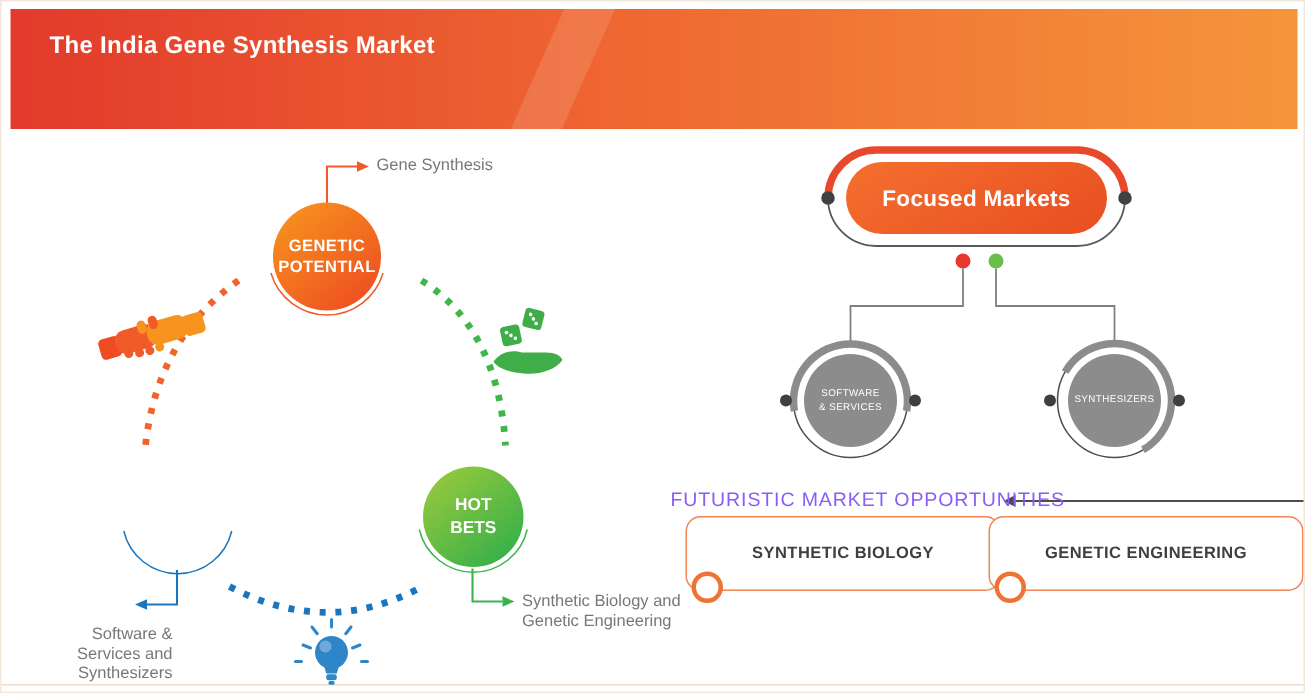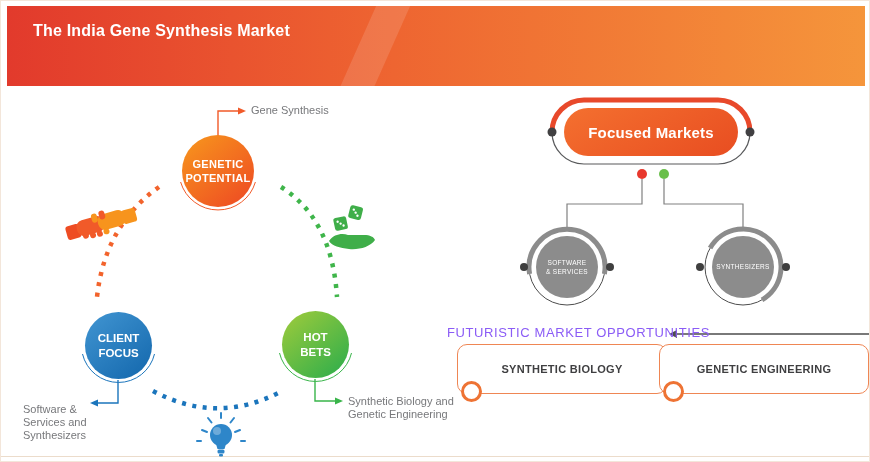--- a/index.html
+++ b/index.html
@@ -35,21 +35,21 @@
   .node-bets { left:281px; top:310px; width:67px; height:67px; font-size:11.5px;
     line-height:1.3; background:linear-gradient(140deg,#9bca3c 5%,#2fae4b 95%); }
   .node-gray { width:62px; height:62px; background:#8c8c8c; font-size:6.5px;
     letter-spacing:.3px; line-height:1.4; font-weight:400; }
   .node-software { left:535px; top:235px; }
   .node-synthesizers { left:711px; top:235px; }
 
   
   .callout { position:absolute; color:#77787b; font-size:11px; line-height:1.2; z-index:3; }
   .lbl-gene { left:250px; top:103px; }
-  .lbl-soft { left:22px; top:402px; width:92px; text-align:left; }
+  .lbl-soft { left:22px; top:416px; width:92px; text-align:right; }
   .lbl-synbio { left:347px; top:394px; }
 
   
   .pill { position:absolute; left:563px; top:107px; width:174px; height:48px;
     border-radius:24px; background:linear-gradient(150deg,#f4702f,#e84d21);
     display:flex; align-items:center; justify-content:center; color:#fff;
     font-size:15px; font-weight:bold; letter-spacing:.2px; z-index:3; }
 
   
   .fut-heading { position:absolute; left:446px; top:324px; color:#8b5cf6;
@@ -131,22 +131,20 @@
     </g>
 
     <g>
       <path d="M870,333 H676" fill="none" stroke="#4d4d4d" stroke-width="1.3"></path>
       <path d="M676,329 L668,333 L676,337 Z" fill="#4d4d4d"></path>
     </g>
   </svg>
 
   <div class="node node-clients pre">GENETIC
 POTENTIAL</div>
-  <div class="node node-focus pre">CLIENT
-FOCUS</div>
   <div class="node node-bets pre">HOT
 BETS</div>
 
   <div class="callout lbl-gene">Gene Synthesis</div>
   <div class="callout lbl-soft pre">Software &amp;
 Services and
 Synthesizers</div>
   <div class="callout lbl-synbio pre">Synthetic Biology and
 Genetic Engineering</div>
 

